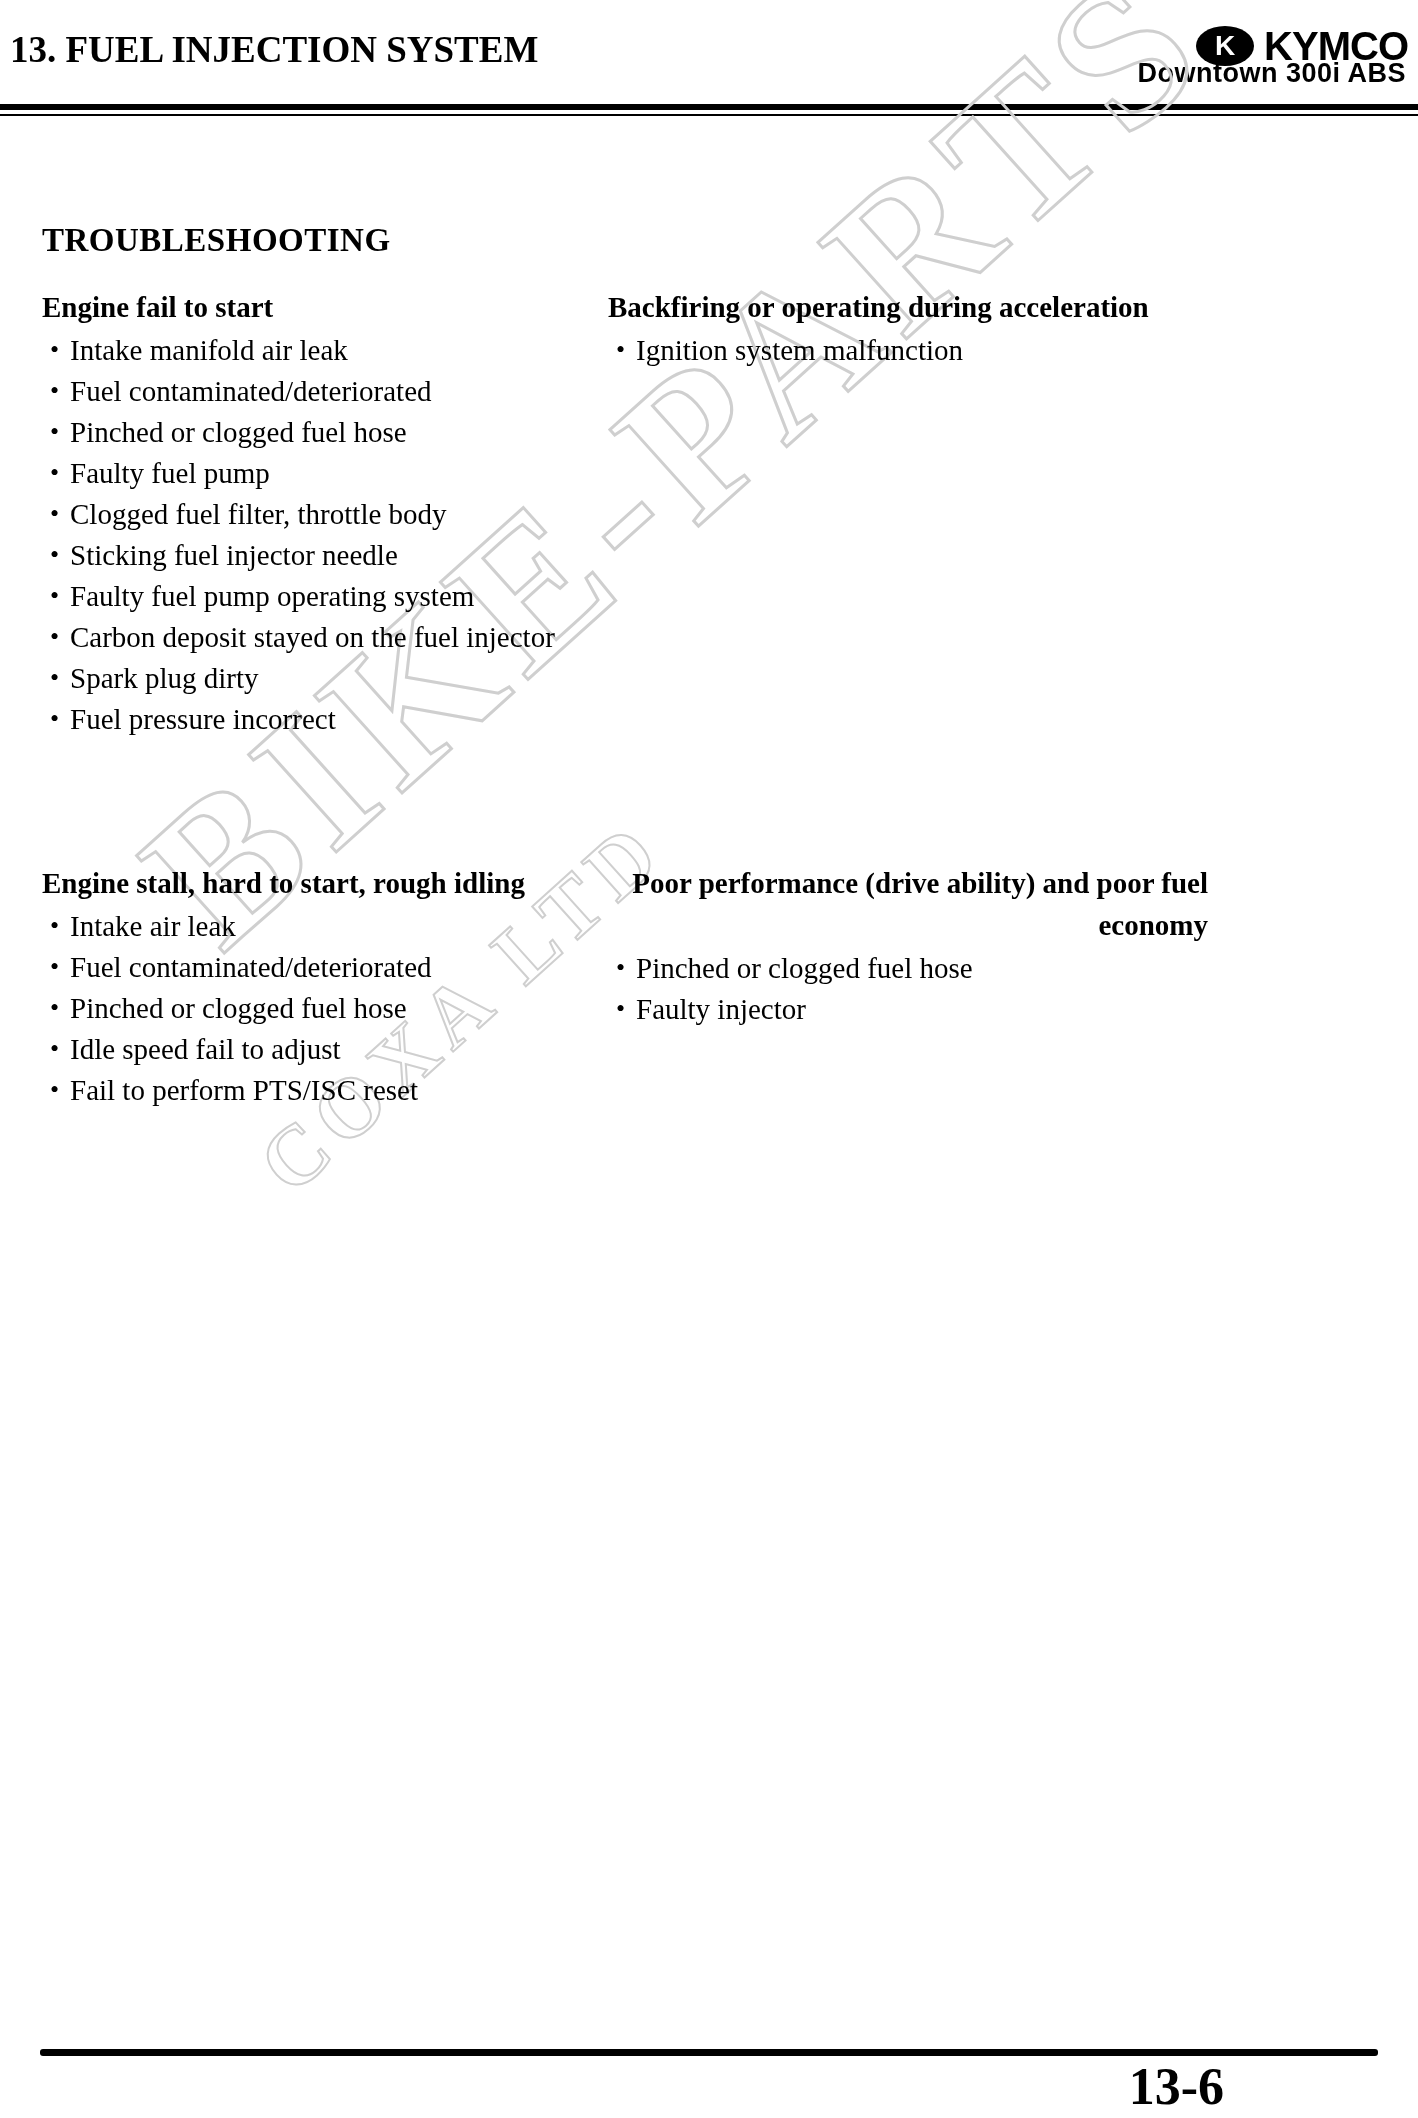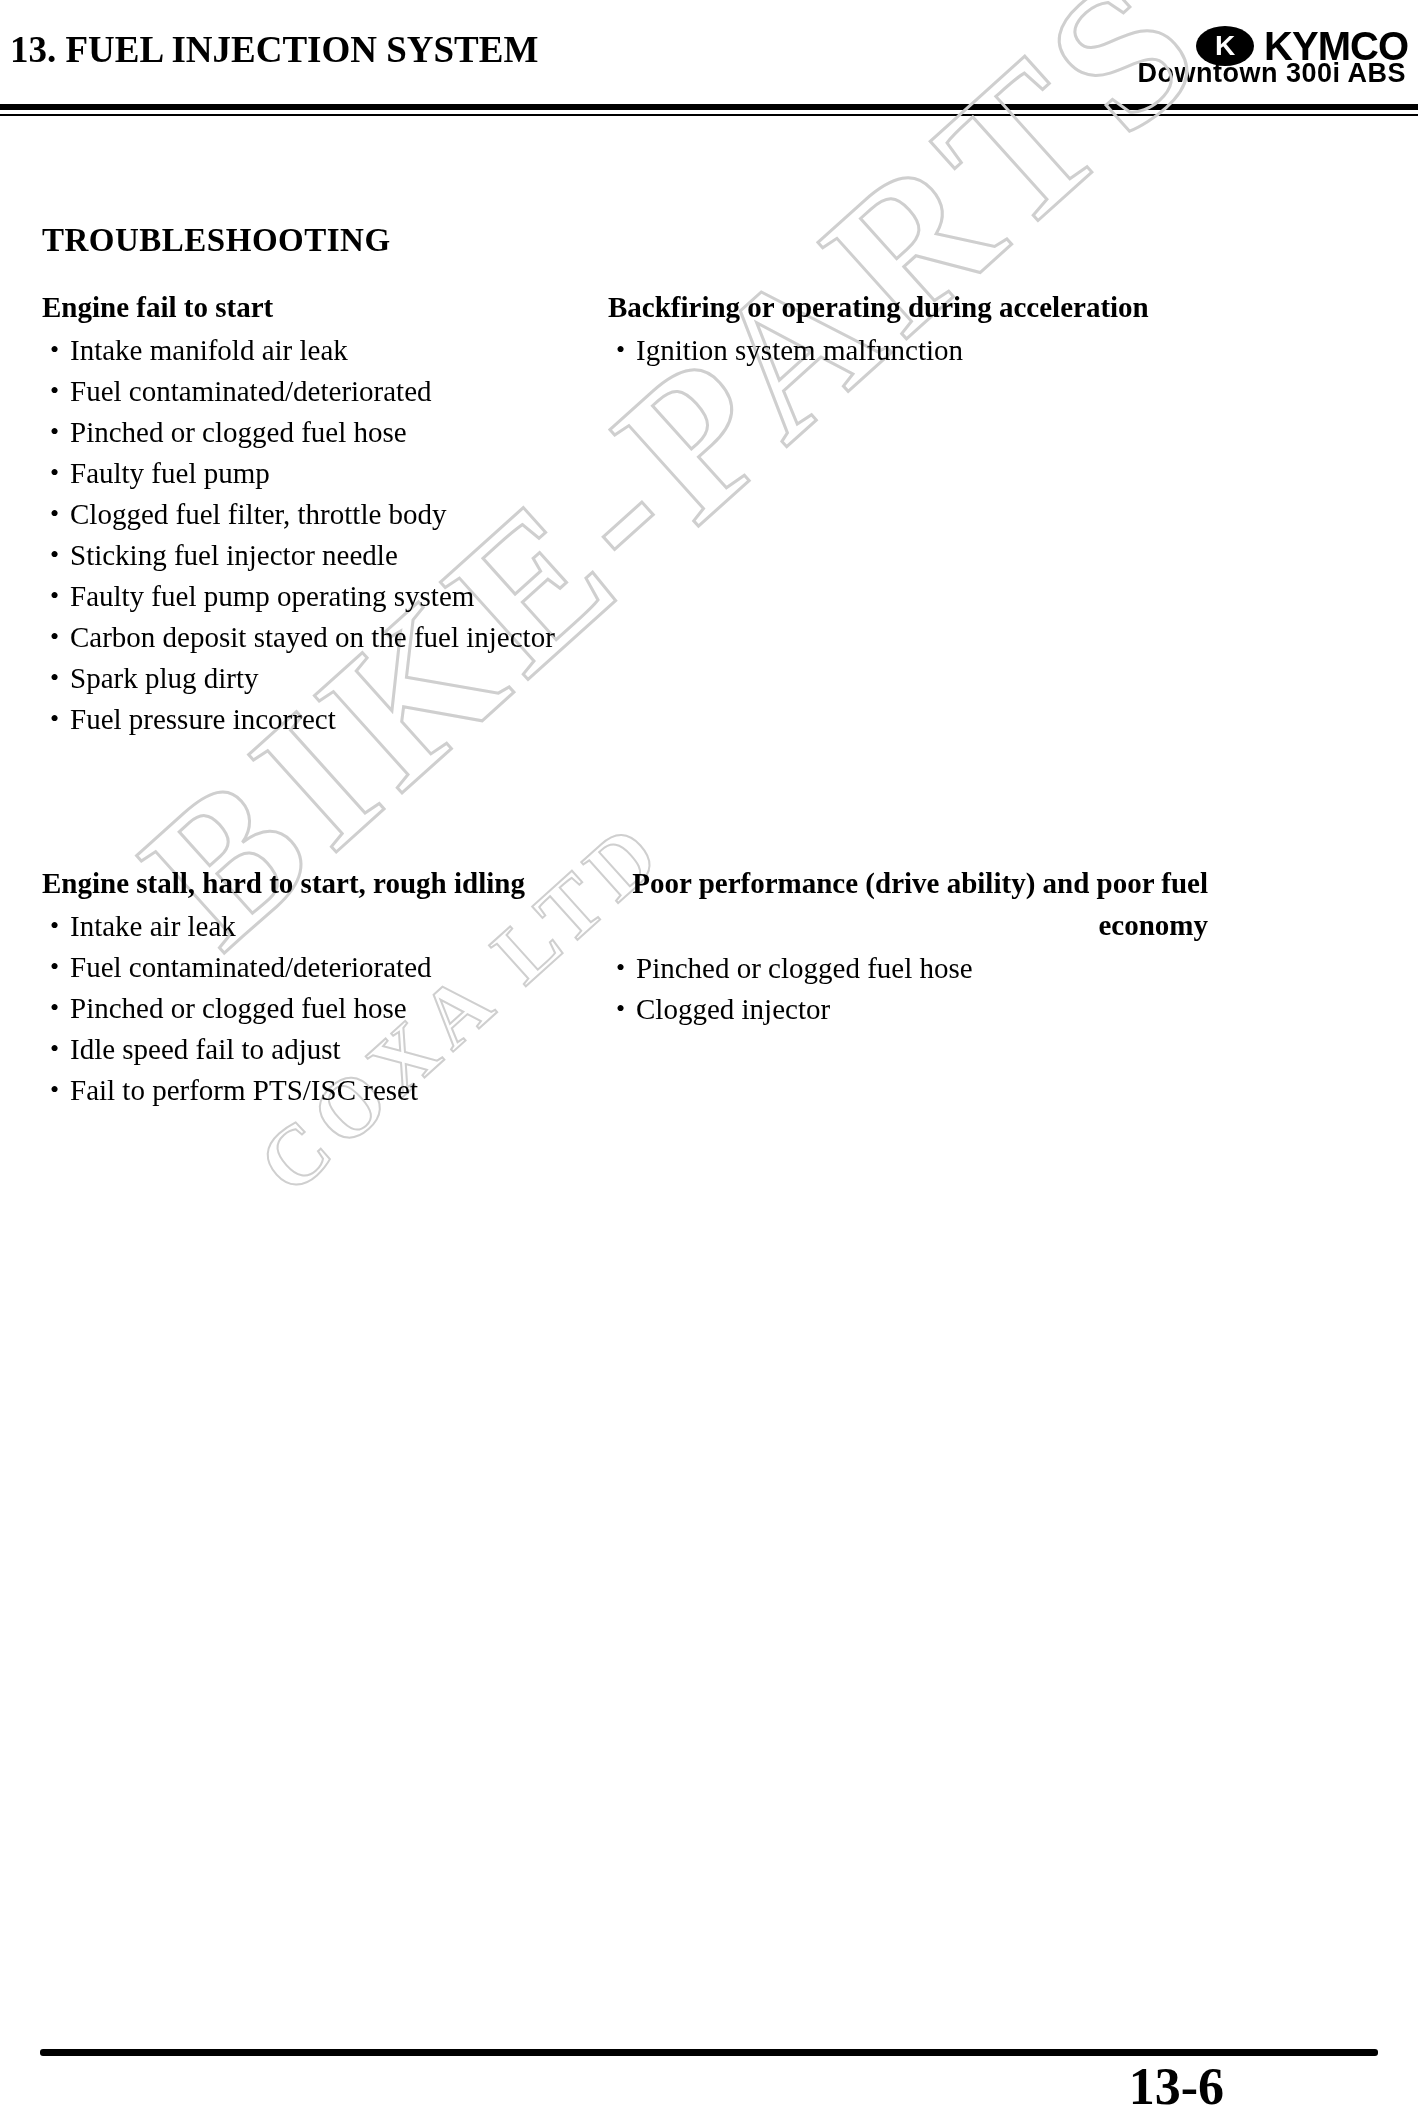--- a/index.html
+++ b/index.html
@@ -283,21 +283,21 @@
         <li>Pinched or clogged fuel hose</li>
         <li>Idle speed fail to adjust</li>
         <li>Fail to perform PTS/ISC reset</li>
       </ul>
     </div>
 
     <div class="col col-right blk-b">
       <div class="blk-head" style="white-space:normal; max-width:600px;text-align:right;">Poor performance (drive ability) and poor fuel economy</div>
       <ul class="items">
         <li>Pinched or clogged fuel hose</li>
-        <li>Clogged injector</li>
+        <li>Faulty injector</li>
       </ul>
     </div>
   </div>
 
   <div class="footer">
     <div class="rule-bottom"></div>
     <div class="page-number">13-6</div>
   </div>
 
 </div>

